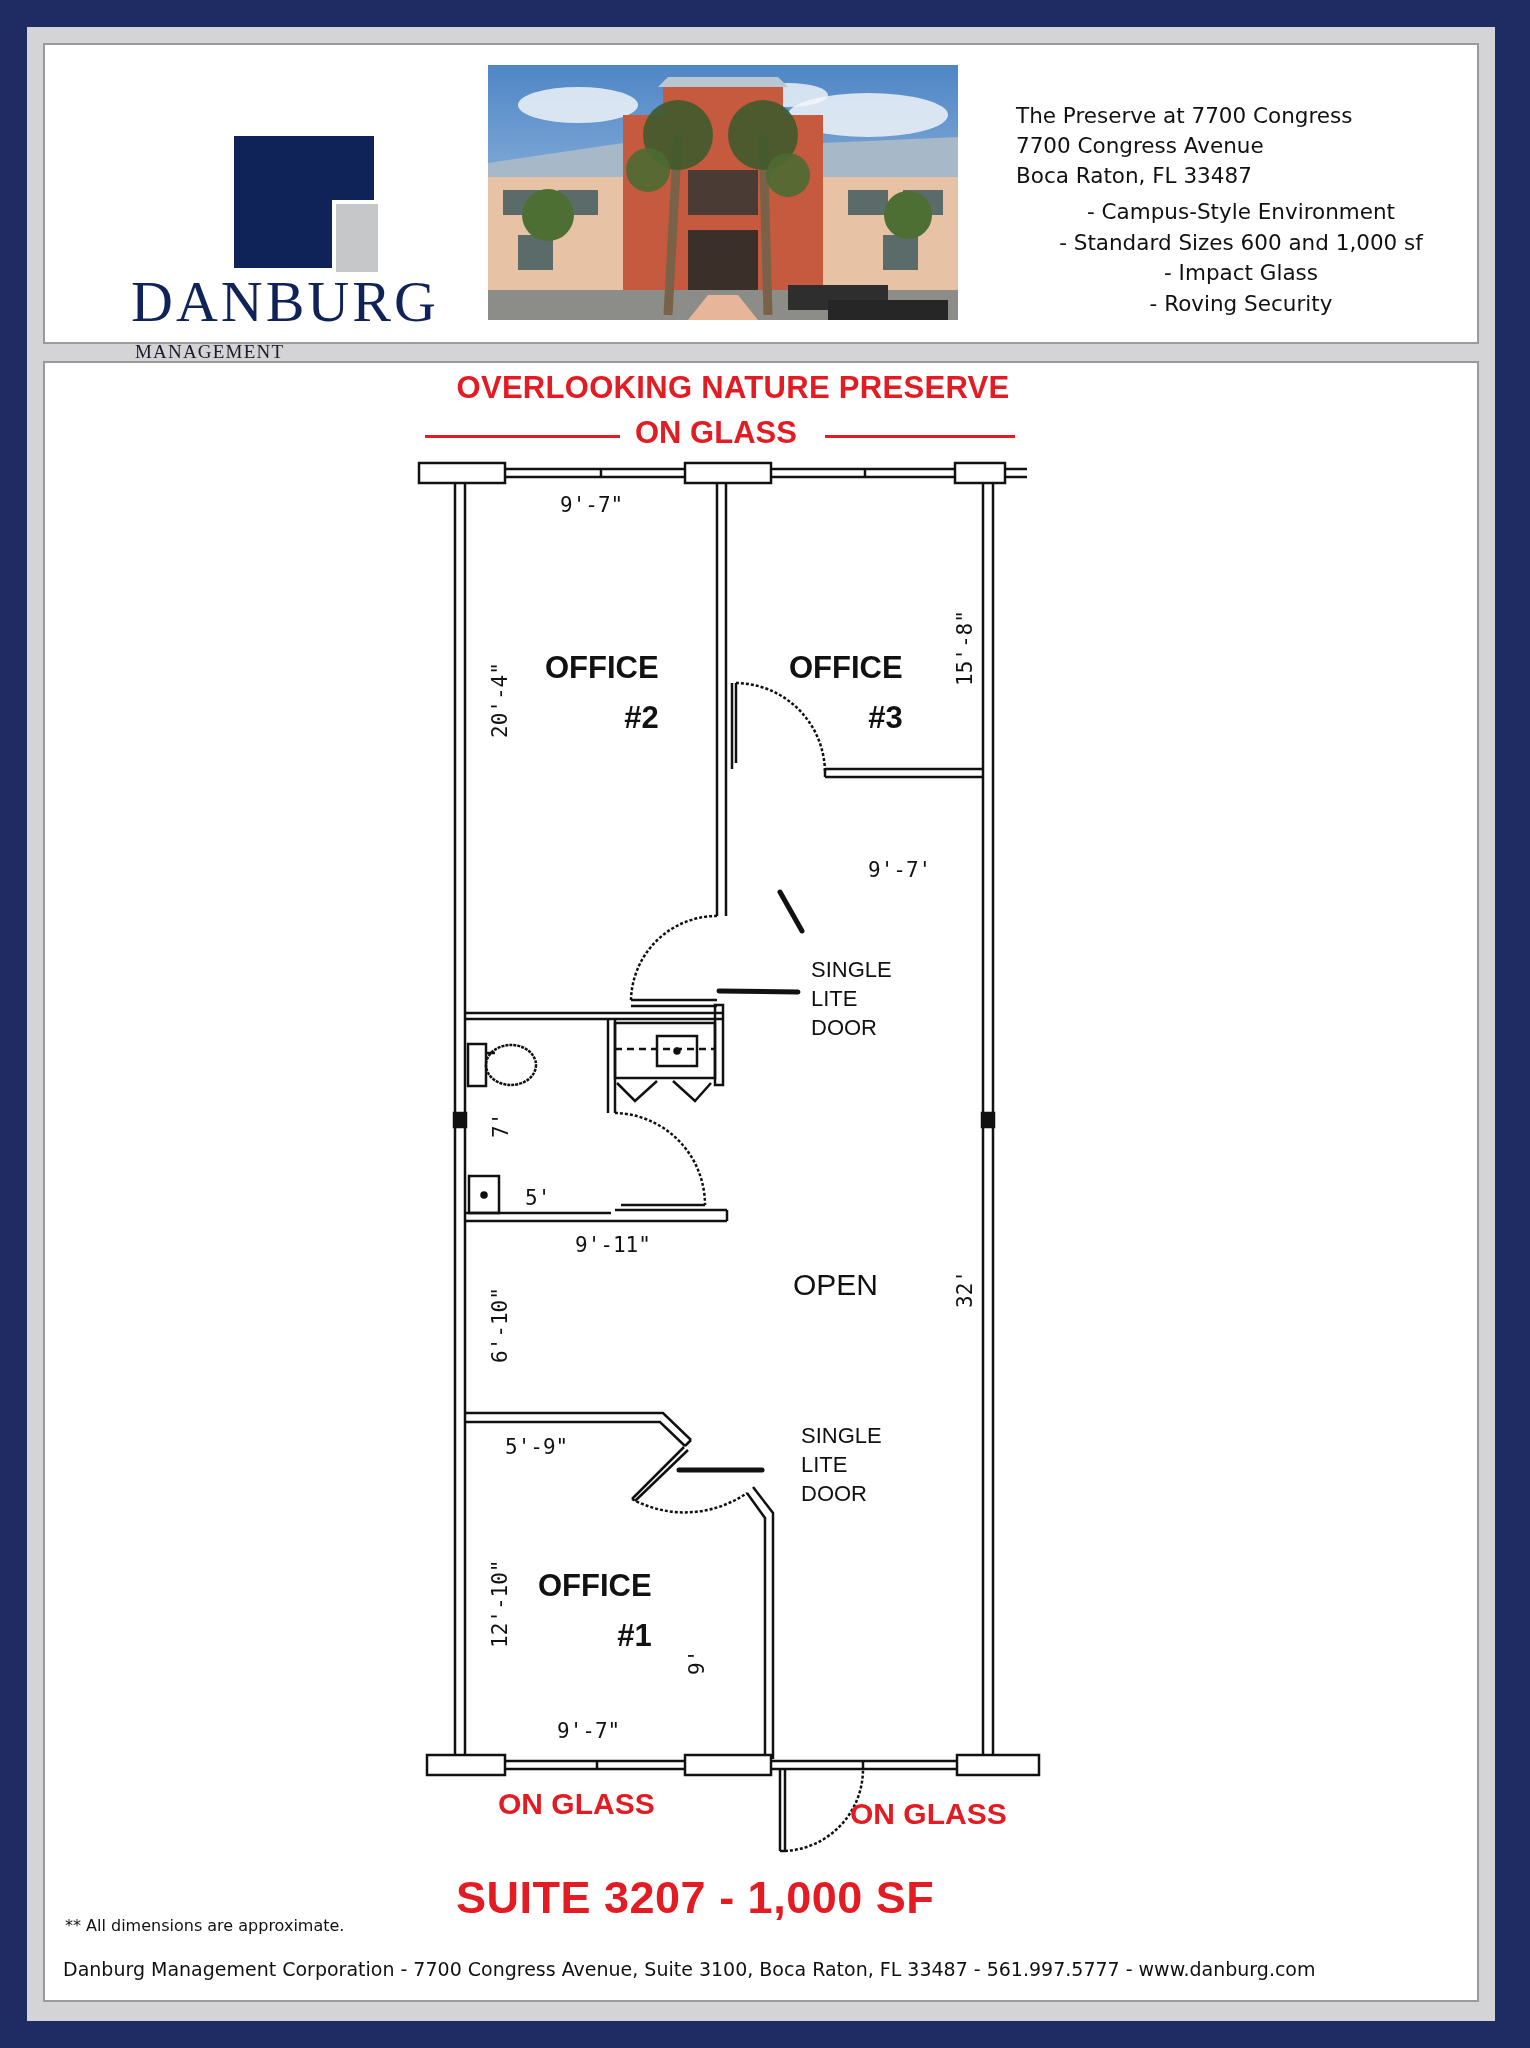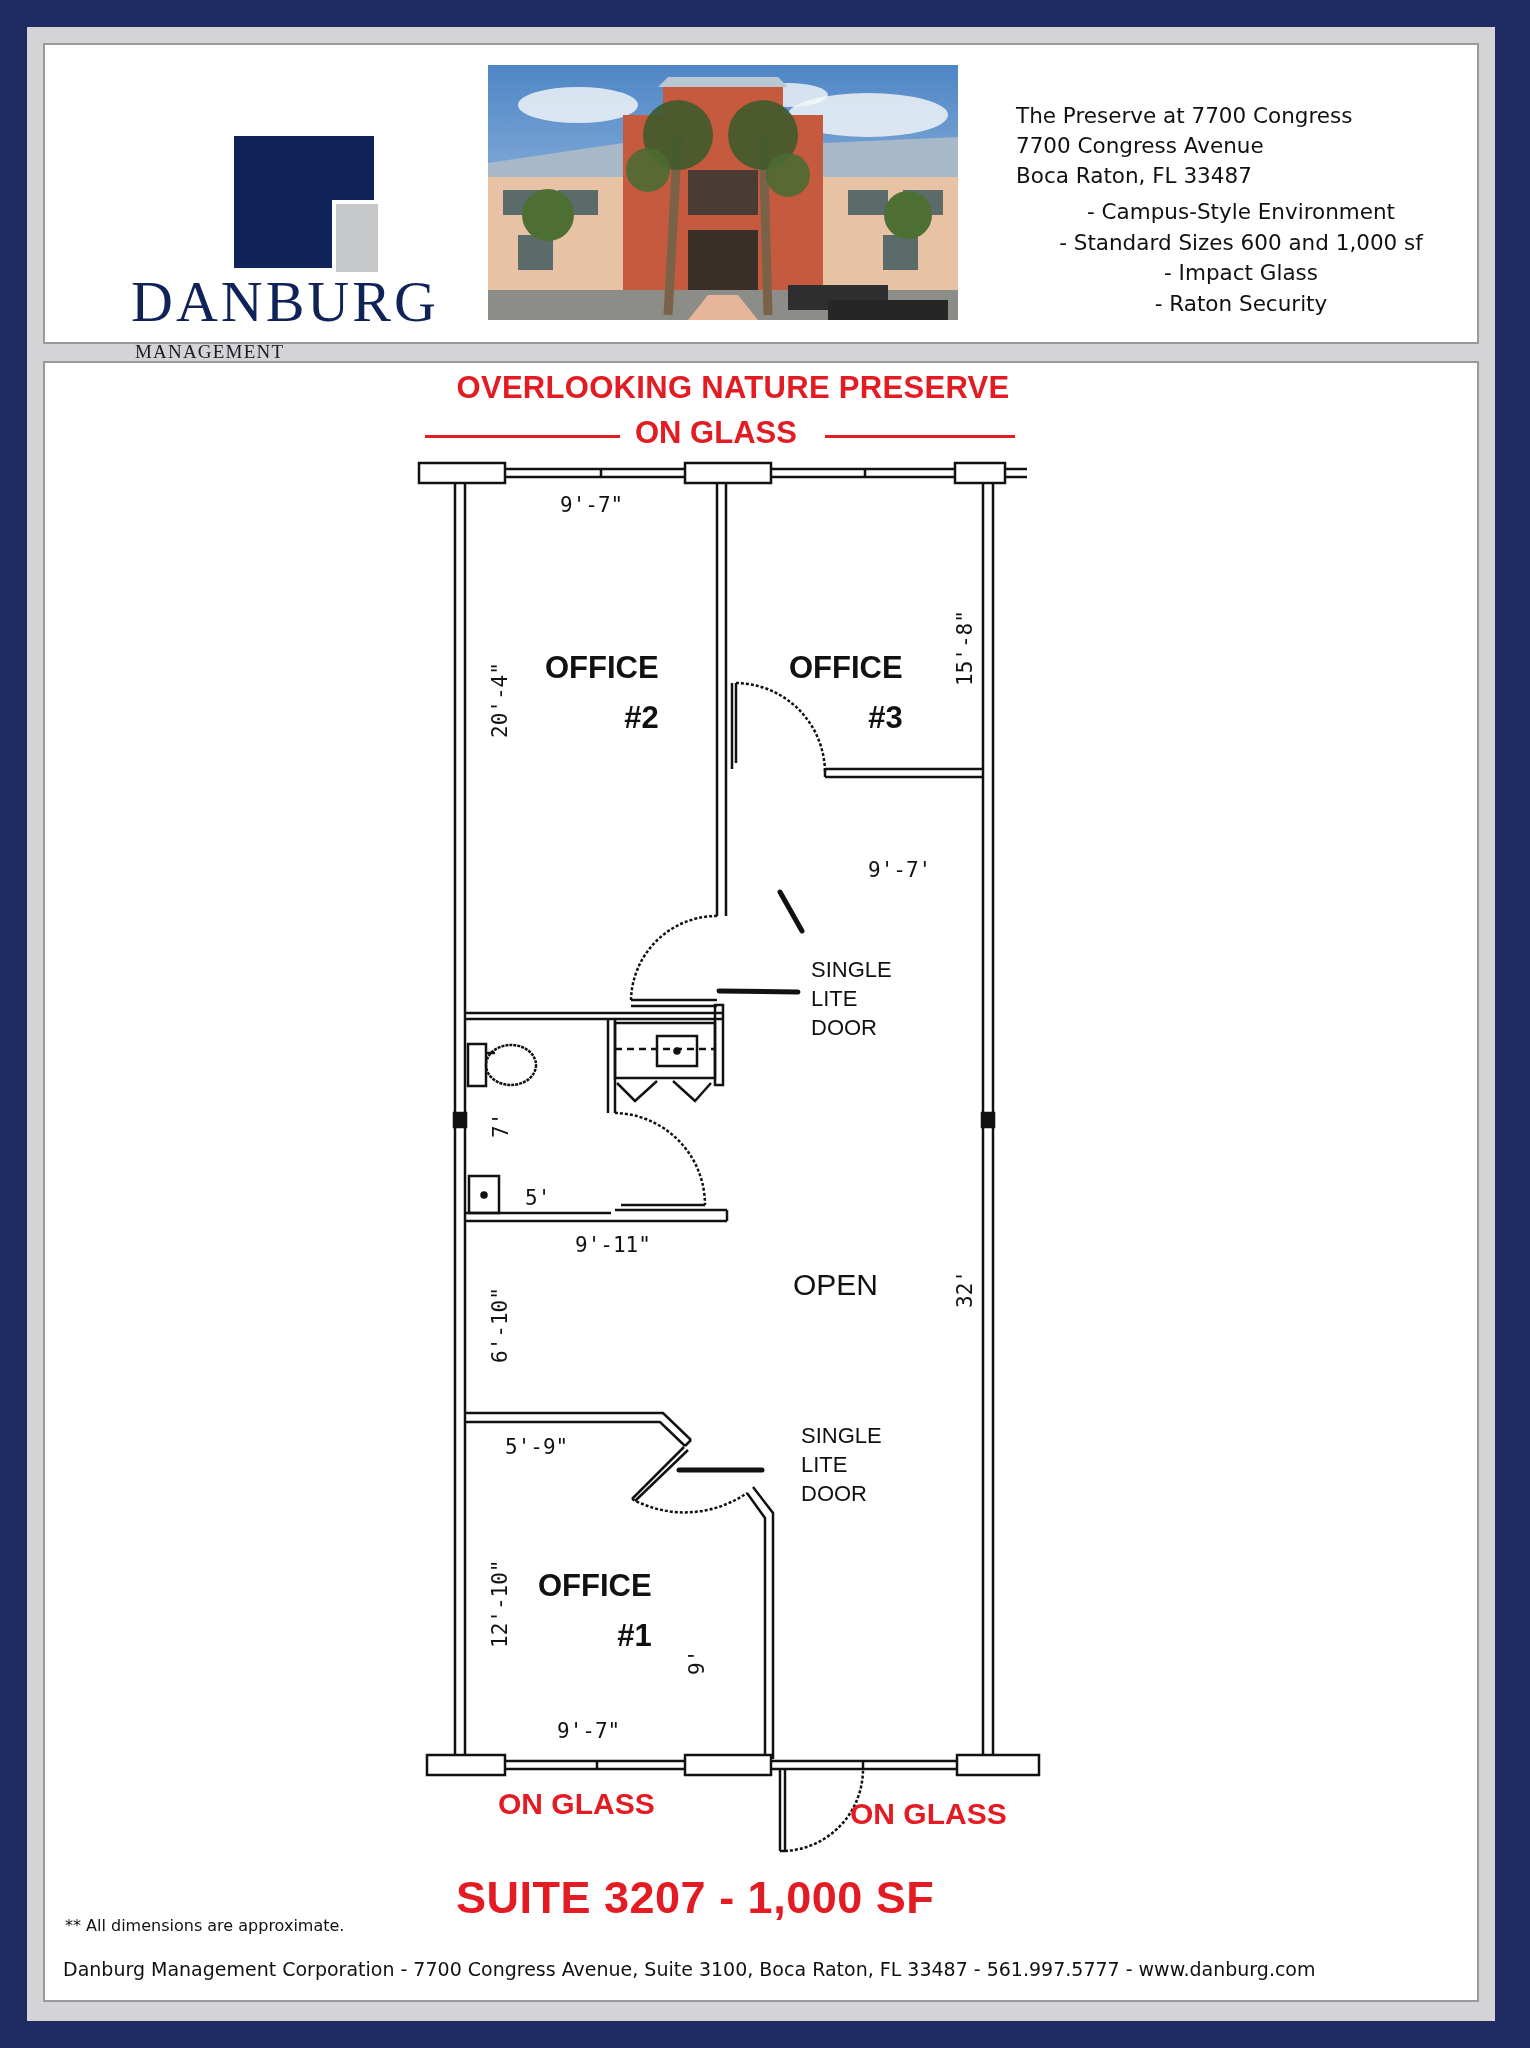--- a/index.html
+++ b/index.html
@@ -97,21 +97,21 @@
   <div class="info">
     <div class="addr">
       <div>The Preserve at 7700 Congress</div>
       <div>7700 Congress Avenue</div>
       <div>Boca Raton, FL 33487</div>
     </div>
     <ul>
       <li>- Campus-Style Environment</li>
       <li>- Standard Sizes 600 and 1,000 sf</li>
       <li>- Impact Glass</li>
-      <li>- Raton Security</li>
+      <li>- Roving Security</li>
     </ul>
   </div>
 </div>
 
 <div class="panel main-panel">
   <div class="red title1">OVERLOOKING NATURE PRESERVE</div>
   <div class="title2-wrap">
     <div class="rule" style="left:0;width:195px;"></div>
     <div class="red title2">ON GLASS</div>
     <div class="rule" style="left:400px;width:190px;"></div>

